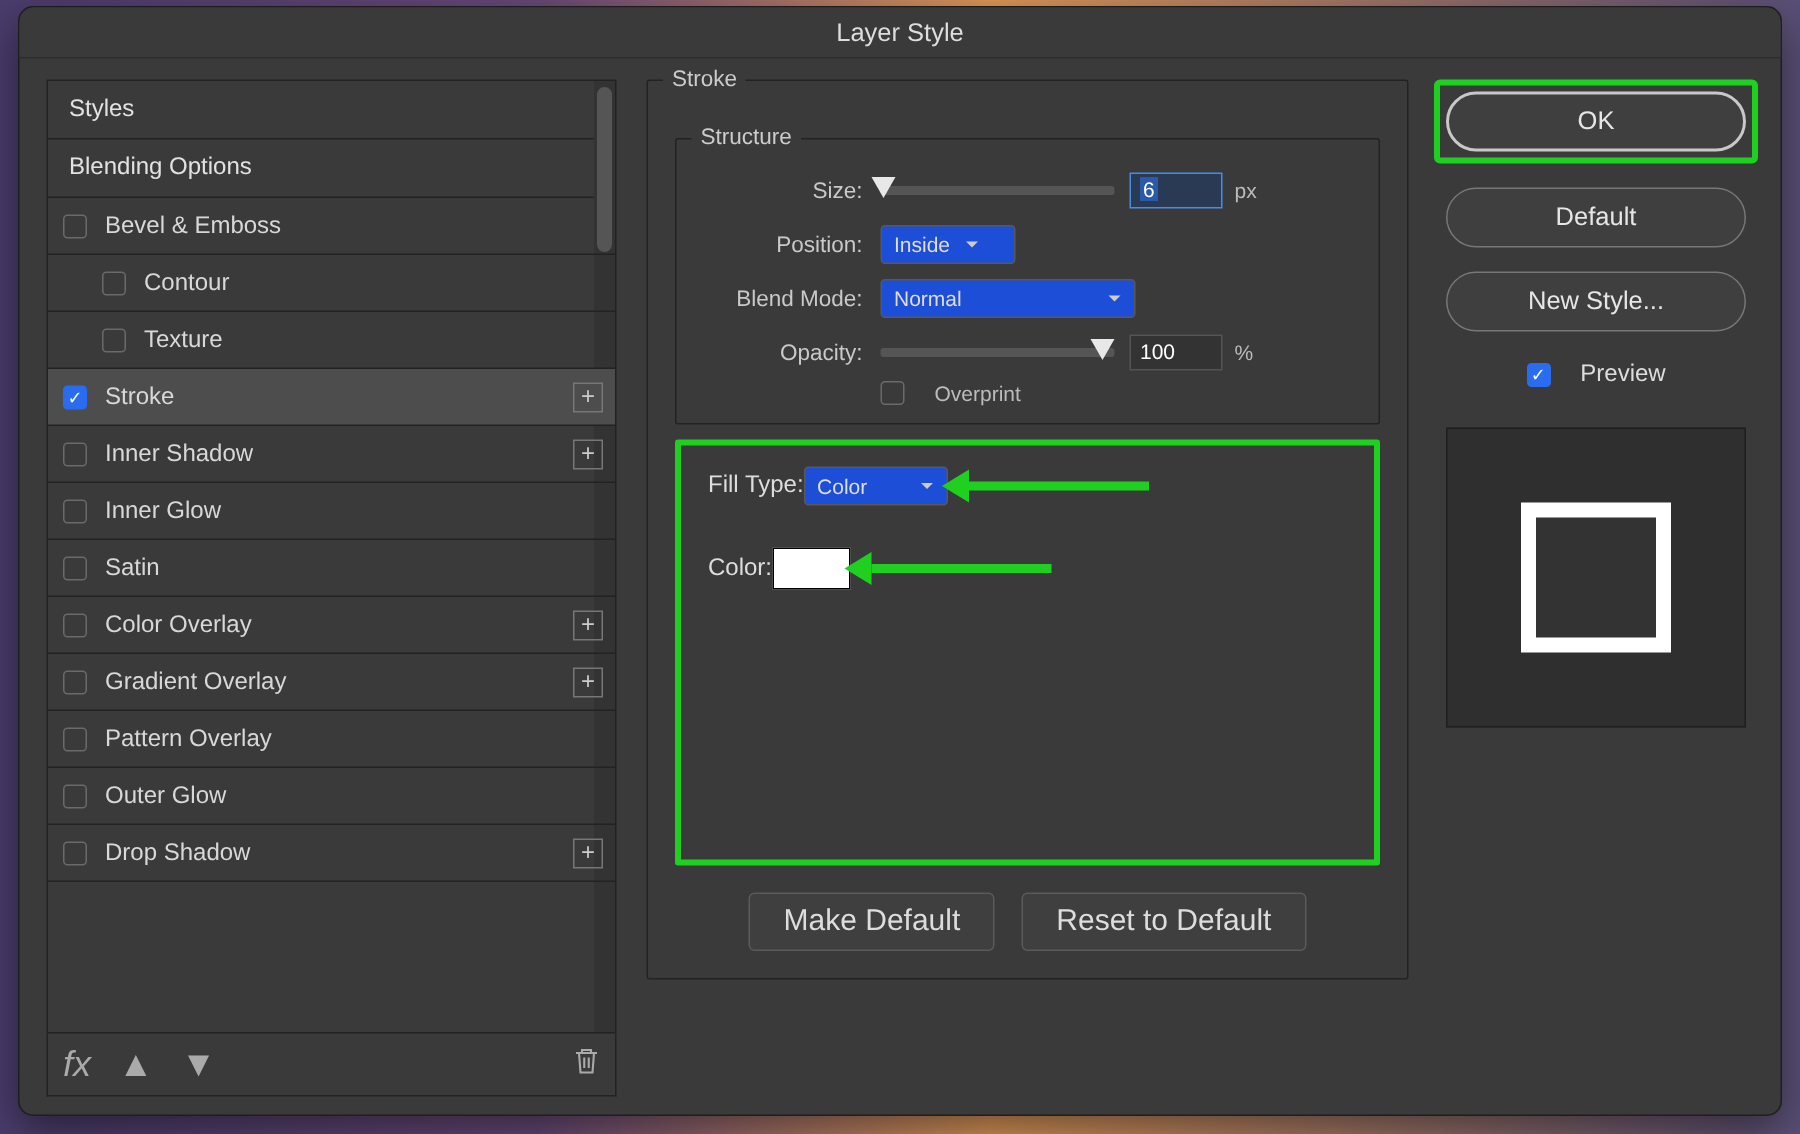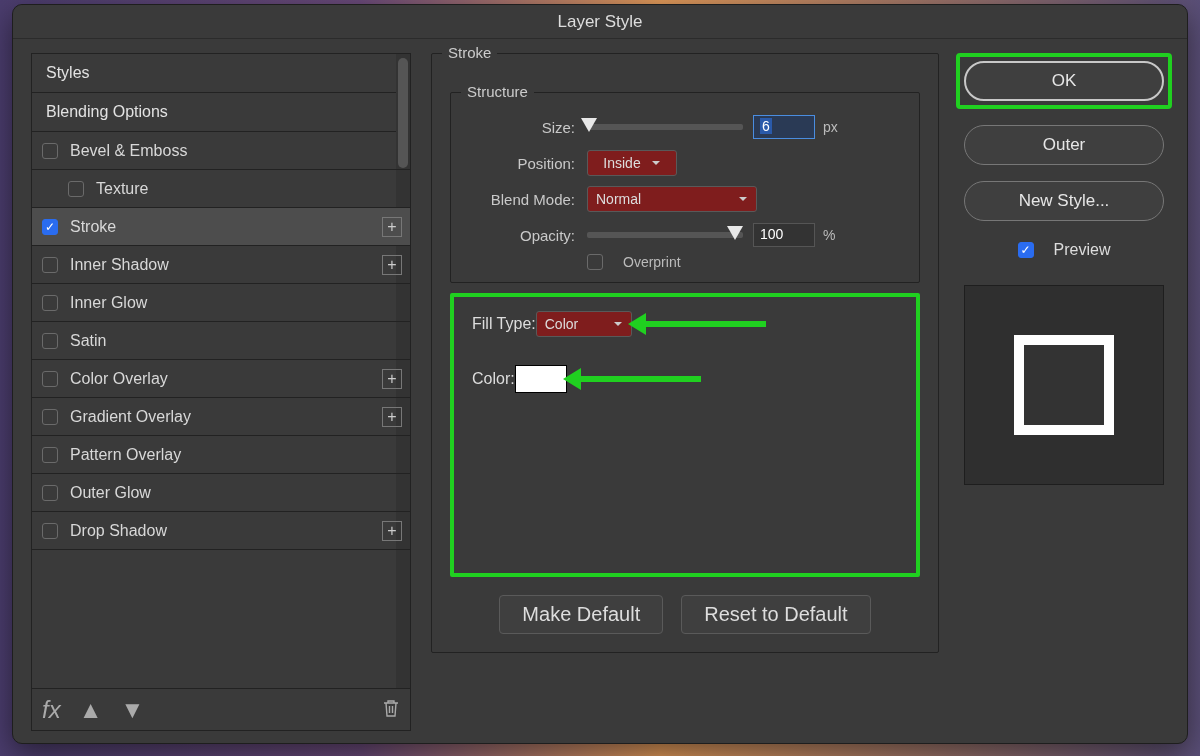--- a/index.html
+++ b/index.html
@@ -38,21 +38,21 @@
   .legend { position:absolute; top:-10px; left:10px; background:#3a3a3a; padding:0 6px; font-size:15px; color:#ccc;}
   .structure { margin-top:4px; }
   .formrow { display:flex; align-items:center; height:34px; margin-bottom:2px;}
   .lbl { width:108px; text-align:right; margin-right:12px; font-size:15px; color:#c9c9c9;}
   .slider { width:156px; height:6px; background:#555; position:relative; border-radius:2px;}
   .slider .knob { position:absolute; top:-6px; width:0; height:0; border-left:8px solid transparent; border-right:8px solid transparent; border-top:14px solid #e8e8e8;}
   .numinput { width:62px; height:24px; background:#333; border:1px solid #555; color:#fff; padding:2px 6px; font-size:14px;}
   .numinput.sel { border:1px solid #4a8de0; background:#2a3a55;}
   .numinput.sel span { background:#2a5aaa; color:#fff; padding:0 2px;}
   .unit { margin-left:8px; color:#bbb; font-size:14px;}
-  .dd { display:inline-flex; align-items:center; background:#7f1d1d; border:1px solid #595959; height:26px; padding:0 8px; font-size:14px; color:#ddd; border-radius:3px;justify-content:center;}
+  .dd { display:inline-flex; align-items:center; background:#1d4ed8; border:1px solid #595959; height:26px; padding:0 8px; font-size:14px; color:#ddd; border-radius:3px;}
   .dd .chev { margin-left:10px;}
   .chev svg { width:10px; height:10px; }
   .overprint-row { margin-left:120px; display:flex; align-items:flex-start; gap:8px; font-size:14px; color:#bbb;}
   .highlight-box { border:4px solid #20d020; border-radius:2px; padding:14px 18px 180px 18px; margin-top:10px; position:relative;}
   .filltype-row, .color-row { display:flex; align-items:center; font-size:16px; color:#ddd; }
   .color-row { margin-top:28px;}
   .swatch { width:52px; height:28px; background:#fff; border:1px solid #000;}
   .arrow { width:120px; height:6px; background:#20d020; position:relative; margin-left:14px;}
   .arrow::before { content:""; position:absolute; left:-18px; top:-8px; border-right:18px solid #20d020; border-top:11px solid transparent; border-bottom:11px solid transparent;}
   .btnrow { display:flex; gap:18px; justify-content:center; margin-top:18px;}
@@ -82,20 +82,24 @@
 
         <div class="hdr">Styles</div>
         <div class="hdr">Blending Options</div>
 
         <div class="row">
           <span class="cb"></span>
           <span>Bevel &amp; Emboss</span>
         </div>
         <div class="row indent">
           <span class="cb"></span>
+          <span>Contour</span>
+        </div>
+        <div class="row indent">
+          <span class="cb"></span>
           <span>Texture</span>
         </div>
         <div class="row sel">
           <span class="cb checked"></span>
           <span>Stroke</span>
           <span class="plus">+</span>
         </div>
         <div class="row">
           <span class="cb"></span>
           <span>Inner Shadow</span>
@@ -220,21 +224,21 @@
           <div class="pbtn">Make Default</div>
           <div class="pbtn">Reset to Default</div>
         </div>
       </div>
     </div>
 
     <div class="right">
       <div class="ok-hl">
         <div class="rbtn primary">OK</div>
       </div>
-      <div class="rbtn">Outer</div>
+      <div class="rbtn">Default</div>
       <div class="rbtn">New Style...</div>
       <div class="preview-row">
         <span class="cb checked"></span>
         <span>Preview</span>
       </div>
       <div class="preview-box">
         <div class="preview-inner"></div>
       </div>
     </div>
   </div>

